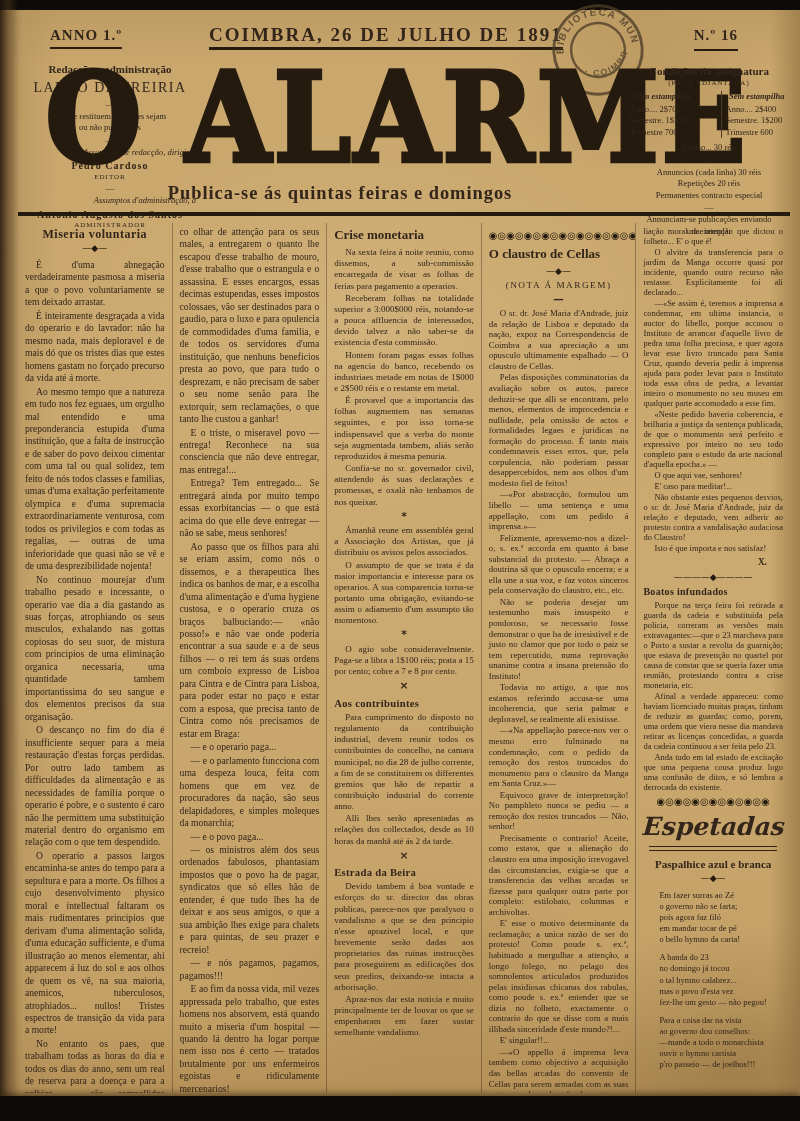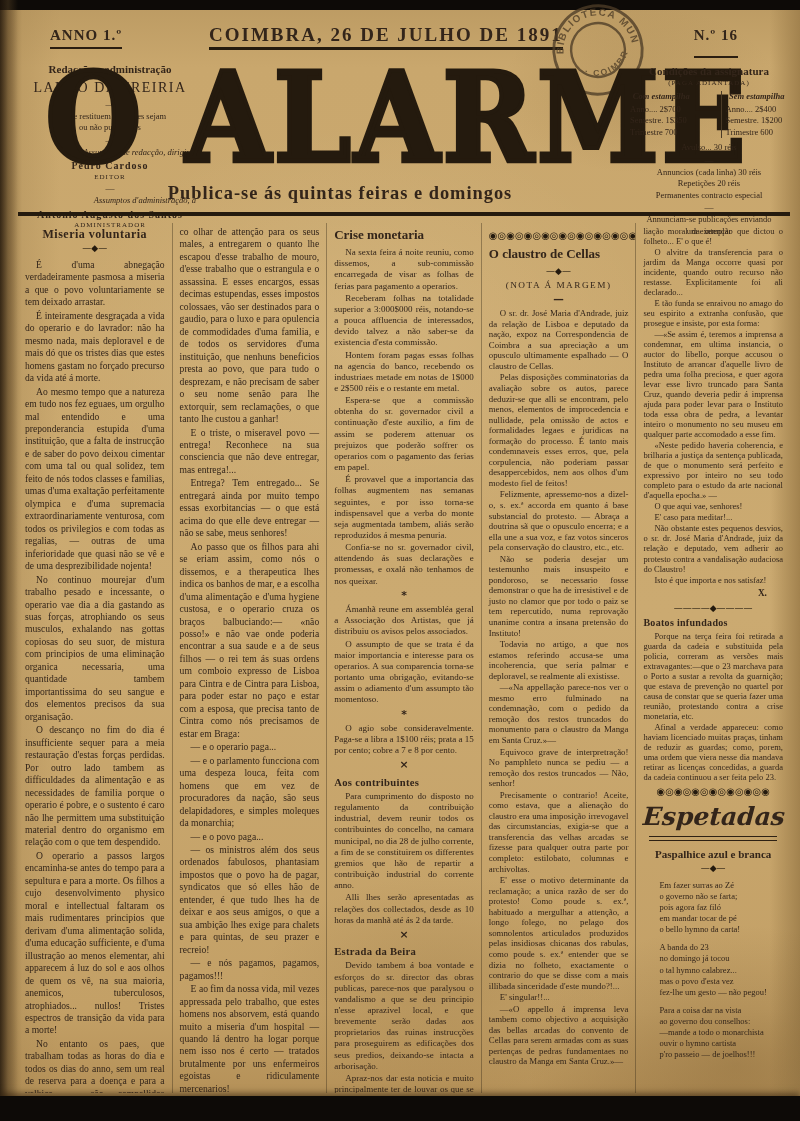--- a/index.html
+++ b/index.html
@@ -15,21 +15,21 @@
       linear-gradient(180deg,#bb9a62 0%,#c9a76d 6%,#cbaa71 55%,#c3a066 90%,#b08c54 100%);}
   .bar{position:absolute;left:0;width:100%;background:#0d0a07;}
   .bar.top{top:0;height:10px;}
   .bar.bottom{bottom:0;height:25px;box-shadow:0 -3px 6px rgba(40,25,10,.55);}
   .spine{position:absolute;left:0;top:0;width:18px;height:100%;
     background:linear-gradient(90deg,rgba(30,20,10,.75),rgba(90,68,38,.45) 45%,rgba(90,68,38,0));}
   
   .anno{position:absolute;left:34px;top:27px;font-weight:bold;font-size:15px;letter-spacing:1px;
     border-bottom:2px solid #2a1d10;padding-bottom:3px;margin-left:16px;}
   .numero{position:absolute;right:62px;top:27px;font-weight:bold;font-size:15px;letter-spacing:1px;
-    border-bottom:2px solid #2a1d10;padding-bottom:12px;}
+    border-bottom:2px solid #2a1d10;padding-bottom:5px;}
   .dateline{position:absolute;left:50%;top:24px;transform:translateX(-54%);
     font-weight:bold;font-size:19px;letter-spacing:2px;border-bottom:3px solid #241a0e;padding-bottom:1px;white-space:nowrap;}
   .stamp{position:absolute;left:548px;top:2px;width:100px;height:96px;transform:rotate(-14deg);opacity:.78;}
   
   .title{position:absolute;left:0;right:6px;top:46px;text-align:center;
     font-family:"DejaVu Serif",serif;font-weight:bold;font-size:110px;letter-spacing:3px;
     color:#241a0e;-webkit-text-stroke:4px #241a0e;transform:scaleY(1.12);transform-origin:top;white-space:nowrap;}
   .subtitle{position:absolute;left:0;right:120px;top:182px;text-align:center;
     font-weight:bold;font-size:19px;letter-spacing:1px;transform:scaleX(.97);}
   .sideblock{position:absolute;text-align:center;line-height:1.35;}
@@ -166,21 +166,20 @@
         <div class="blk para">— e o povo paga...</div>
         <div class="blk para">— os ministros além dos seus ordenados fabulosos, phantasiam impostos que o povo ha de pagar, syndicatos que só elles hão de entender, é que tudo lhes ha de deixar e aos seus amigos, o que a sua ambição lhes exige para chalets e para quintas, de seu prazer e recreio!</div>
         <div class="blk para">— e nós pagamos, pagamos, pagamos!!!</div>
         <div class="blk para">E ao fim da nossa vida, mil vezes appressada pelo trabalho, que estes homens nos absorvem, está quando muito a miseria d'um hospital — quando lá dentro ha logar porque nem isso nos é certo — tratados brutalmente por uns enfermeiros egoistas e ridiculamente mercenarios!</div>
       </div>
     <div class="col c3">
         <div class="blk heading">Crise monetaria</div>
         <div class="blk para">Na sexta feira á noite reuniu, como dissemos, a sub-commissão encarregada de visar as folhas de ferias para pagamento a operarios.</div>
         <div class="blk para">Receberam folhas na totalidade superior a 3:000$000 réis, notando-se a pouca affluencia de interessados, devido talvez a não saber-se da existencia d'esta commissão.</div>
         <div class="blk para">Hontem foram pagas essas folhas na agencia do banco, recebendo os industriaes metade em notas de 1$000 e 2$500 réis e o restante em metal.</div>
-        <div class="blk para">Espera-se que a commissão obtenha do sr. governador civil a continuação d'este auxilio, a fim de assim se poderem attenuar os prejuizos que poderão soffrer os operarios com o pagamento das ferias em papel.</div>
         <div class="blk para">É provavel que a importancia das folhas augmentem nas semanas seguintes, e por isso torna-se indispensavel que a verba do monte seja augmentada tambem, aliás serão reproduzidos á mesma penuria.</div>
         <div class="blk para">Confia-se no sr. governador civil, attendendo ás suas declarações e promessas, e oxalá não tenhamos de nos queixar.</div>
         <div class="blk sep">*</div>
         <div class="blk para">Ámanhã reune em assembléa geral a Associação dos Artistas, que já distribuiu os avisos pelos associados.</div>
         <div class="blk para">O assumpto de que se trata é da maior importancia e interesse para os operarios. A sua comparencia torna-se portanto uma obrigação, evitando-se assim o adiamento d'um assumpto tão momentoso.</div>
         <div class="blk sep">*</div>
         <div class="blk para">O agio sobe consideravelmente. Paga-se a libra a 1$100 réis; prata a 15 por cento; cobre a 7 e 8 por cento.</div>
         <div class="blk sep">×</div>
         <div class="blk subhead">Aos contribuintes</div>
         <div class="blk para">Para cumprimento do disposto no regulamento da contribuição industrial, devem reunir todos os contribuintes do concelho, na camara municipal, no dia 28 de julho corrente, a fim de se constituirem os differentes gremios que hão de repartir a contribuição industrial do corrente anno.</div>
@@ -191,45 +190,46 @@
         <div class="blk para">Apraz-nos dar esta noticia e muito principalmente ter de louvar os que se empenharam em fazer sustar semelhante vandalismo.</div>
       </div>
     <div class="col c4">
         <div class="blk chain">◉◎◉◎◉◎◉◎◉◎◉◎◉◎◉◎◉</div>
         <div class="blk heading">O claustro de Cellas</div>
         <div class="blk orn">—◆—</div>
         <div class="blk note">(NOTA Á MARGEM)</div>
         <div class="blk sep">—</div>
         <div class="blk para">O sr. dr. José Maria d'Andrade, juiz da relação de Lisboa e deputado da nação, expoz na Correspondencia de Coimbra a sua apreciação a um opusculo ultimamente espalhado — O claustro de Cellas.</div>
         <div class="blk para">Pelas disposições comminatorias da avaliação sobre os autos, parece deduzir-se que alli se encontram, pelo menos, elementos de improcedencia e nullidade, pela omissão de actos e formalidades legaes e juridicas na formação do processo. É tanto mais condemnaveis esses erros, que, pela corpulencia, não poderiam passar desappercebidos, nem aos olhos d'um modesto fiel de feitos!</div>
+        <div class="blk para">—«Por abstracção, formulou um libello — uma sentença e uma appellação, com um pedido á imprensa.»—</div>
         <div class="blk para">Felizmente, apressemo-nos a dizel-o, s. ex.ª accorda em quanto á base substancial do protesto. — Abraça a doutrina sã que o opusculo encerra; e a ella une a sua voz, e faz votos sinceros pela conservação do claustro, etc., etc.</div>
         <div class="blk para">Não se poderia desejar um testemunho mais insuspeito e pondoroso, se necessario fosse demonstrar o que ha de irresistivel e de justo no clamor que por todo o paiz se tem repercutido, numa reprovação unanime contra a insana pretensão do Instituto!</div>
         <div class="blk para">Todavia no artigo, a que nos estamos referindo accusa-se uma incoherencia, que seria palmar e deploravel, se realmente ali existisse.</div>
         <div class="blk para">—«Na appellação parece-nos ver o mesmo erro fulminado na condemnação, com o pedido da remoção dos restos truncados do monumento para o claustro da Manga em Santa Cruz.»—</div>
         <div class="blk para">Equivoco grave de interpretração! No pamphleto nunca se pediu — a remoção dos restos truncados — Não, senhor!</div>
         <div class="blk para">Precisamente o contrario! Aceite, como estava, que a alienação do claustro era uma imposição irrevogavel das circumstancias, exigia-se que a transferencia das velhas arcadas se fizesse para qualquer outra parte por completo: estilobato, columnas e archivoltas.</div>
         <div class="blk para">E' esse o motivo determinante da reclamação; a unica razão de ser do protesto! Como poude s. ex.ª, habituado a mergulhar a attenção, a longo folego, no pelago dos somnolentos articulados produzidos pelas insidiosas chicanas dos rabulas, como poude s. ex.ª entender que se dizia no folheto, exactamente o contrario do que se disse com a mais illibada sinceridade d'este mundo?!...</div>
         <div class="blk para">E' singular!!...</div>
         <div class="blk para">—«O appello á imprensa leva tambem como objectivo a acquisição das bellas arcadas do convento de Cellas para serem armadas com as suas pertenças de pedras fundamentaes no claustro da Manga em Santa Cruz.»—</div>
       </div>
     <div class="col c5">
         <div class="blk para-cont">liação moral da intenção que dictou o folheto... E' o que é!</div>
         <div class="blk para">O alvitre da transferencia para o jardim da Manga occorre quasi por incidente, quando outro recurso não restasse. Explicitamente foi ali declarado...</div>
-        <div class="blk para">E tão funda se enraivou no amago do seu espirito a extranha confusão, que prosegue e insiste, por esta forma:</div>
         <div class="blk para">—«Se assim é, teremos a imprensa a condemnar, em ultima instancia, o auctor do libello, porque accusou o Instituto de arrancar d'aquelle livro de pedra uma folha preciosa, e quer agora levar esse livro truncado para Santa Cruz, quando deveria pedir á imprensa ajuda para poder levar para o Instituto toda essa obra de pedra, a levantar inteiro o monumento no seu museu em qualquer parte accomodado a esse fim.</div>
         <div class="blk para">«Neste pedido haveria coherencia, e brilharia a justiça da sentença publicada, de que o monumento será perfeito e expressivo por inteiro no seu todo completo para o estudo da arte nacional d'aquella epocha.» —</div>
         <div class="blk para">O que aqui vae, senhores!</div>
         <div class="blk para">E' caso para meditar!...</div>
         <div class="blk para">Não obstante estes pequenos desvios, o sr. dr. José Maria d'Andrade, juiz da relação e deputado, vem adherir ao protesto contra a vandalisação audaciosa do Claustro!</div>
         <div class="blk para">Isto é que importa e nos satisfaz!</div>
         <div class="blk sig">X.</div>
         <div class="blk orn">————◆————</div>
         <div class="blk subhead">Boatos infundados</div>
         <div class="blk para">Porque na terça feira foi retirada a guarda da cadeia e substituida pela policia, correram as versões mais extravagantes:—que o 23 marchava para o Porto a sustar a revolta da guarnição; que estava de prevenção no quartel por causa de constar que se queria fazer uma reunião, protestando contra a crise monetaria, etc.</div>
         <div class="blk para">Afinal a verdade appareceu: como haviam licenciado muitas praças, tinham de reduzir as guardas; como, porem, uma ordem que viera nesse dia mandava retirar as licenças concedidas, a guarda da cadeia continuou a ser feita pelo 23.</div>
+        <div class="blk para">Anda tudo em tal estado de excitação que uma pequena cousa produz logo uma confusão de ditos, e só lembra a derrocada do existente.</div>
         <div class="blk chain">◉◎◉◎◉◎◉◎◉◎◉◎◉</div>
         <div class="blk script">Espetadas</div>
         <div class="blk rule-double"></div>
         <div class="blk subhead-center">Paspalhice azul e branca</div>
         <div class="blk orn">—◆—</div>
         <div class="blk poem">
           <div>Em fazer surras ao Zé</div>
           <div>o governo não se farta;</div>
           <div>pois agora faz filó</div>
           <div>em mandar tocar de pé</div>

